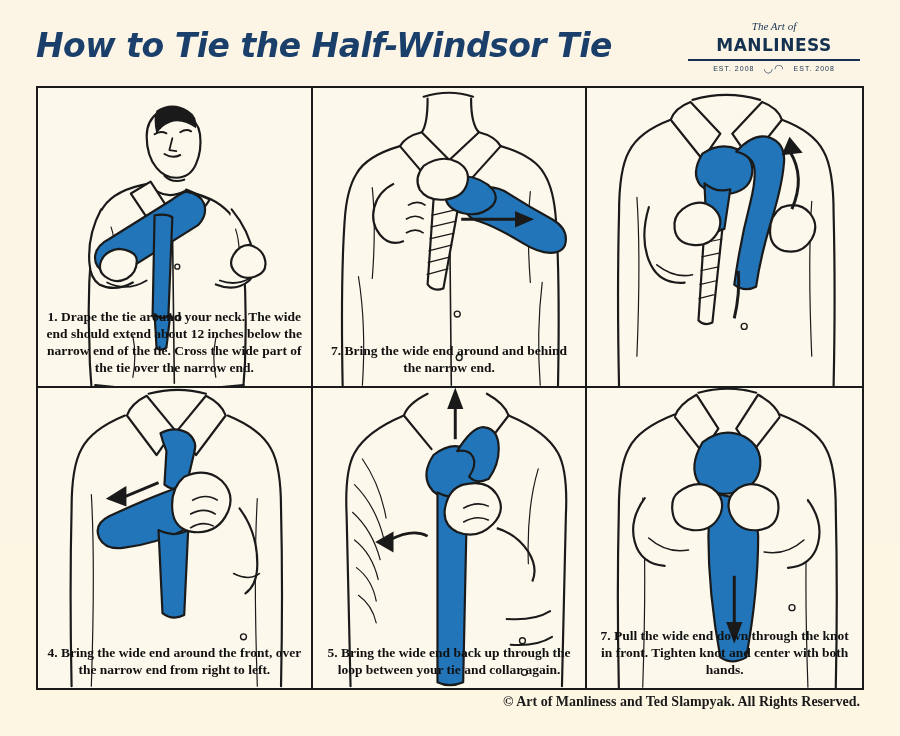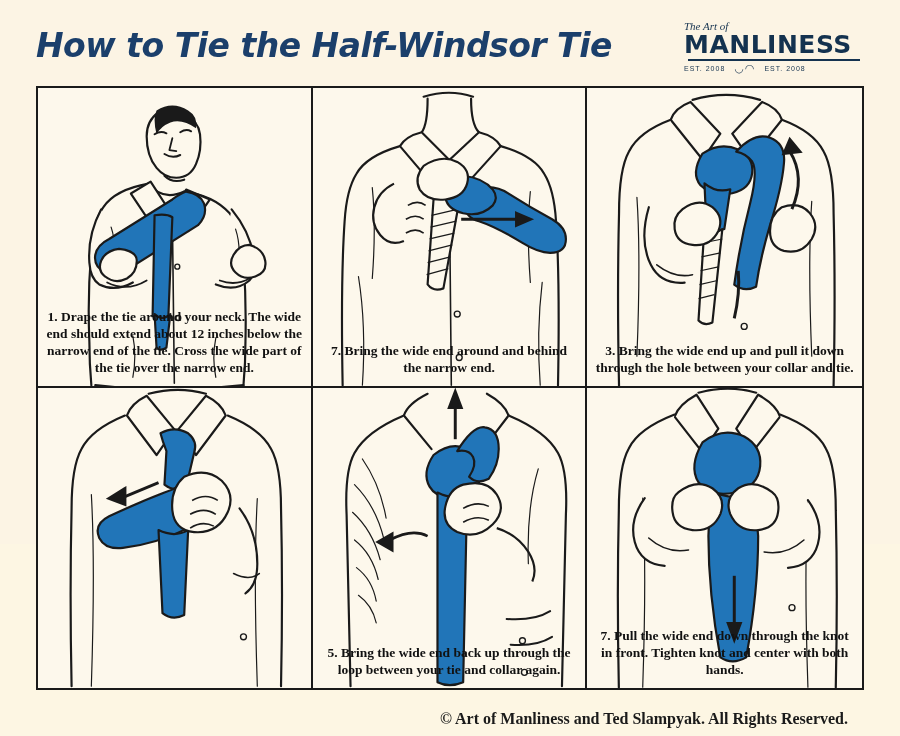--- a/index.html
+++ b/index.html
@@ -39,34 +39,34 @@
     letter-spacing: -0.5px;
     color: #1b3f6b;
     white-space: nowrap;
   }
   .logo {
     position: absolute;
     right: 36px;
     top: 0px;
     width: 180px;
     height: 62px;
-    text-align: left;
+    text-align: center;
     color: #14324f;
   }
   .logo-top {
     font-family: "Liberation Serif", serif;
     font-style: italic;
     font-size: 11px;
     line-height: 12px;
     margin-top: 2px;
   }
   .logo-main {
     font-family: "DejaVu Sans", sans-serif;
     font-weight: bold;
-    font-size: 25px;
+    font-size: 17px;
     letter-spacing: 0.5px;
     line-height: 26px;
   }
   .logo-rule {
     width: 172px;
     height: 2px;
     background: #14324f;
     margin: 1px auto 0 auto;
   }
   .logo-bottom {
@@ -124,27 +124,26 @@
     text-align: center;
     font-family: "Liberation Serif", serif;
     font-weight: bold;
     font-size: 13.5px;
     line-height: 17px;
     color: #111;
   }
 
   .credit {
     position: absolute;
-    right: 52px;
+    right: 40px;
     top: 694px;
     font-family: "Liberation Serif", serif;
     font-weight: bold;
-    font-size: 16px;
+    font-size: 14px;
     color: #1a1a1a;
-    margin-top: 16px;
   }
 </style>
 </head>
 <body>
 
 <div class="page">
 
   <div class="header">
     <div class="title">How to Tie the Half-Windsor Tie</div>
     <div class="logo">
@@ -307,21 +306,20 @@
           <path d="M96 122 q16 -12 30 -2 q12 10 6 24 q-8 16 -26 14 q-16 -2 -18 -16 q-2 -12 8 -20z"></path>
           <path d="M196 120 q18 -6 28 6 q10 12 2 26 q-10 16 -28 12 q-14 -4 -14 -20 q0 -16 12 -24z"></path>
         </g>
 
         <g stroke="#1a1a1a" stroke-width="3" fill="#1a1a1a">
           <path d="M206 122 q14 -32 -2 -58" fill="none"></path>
           <path d="M198 66 l6 -14 l10 12z"></path>
           <path d="M148 232 q6 -26 4 -48" fill="none"></path>
         </g>
       </svg>
-      <div class="caption">3. Bring the wide end up and pull it down through the hole between your collar and tie.</div>
     </div>
 
     <div class="cell c4">
       <svg class="art" viewBox="0 0 276 300" preserveAspectRatio="xMidYMid meet">
         <g fill="none" stroke="#1a1a1a" stroke-width="2.2" stroke-linecap="round" stroke-linejoin="round">
           <path d="M110 6 q-16 8 -20 20 l30 40 l18 -26z" fill="#fdf8ec"></path>
           <path d="M170 6 q16 8 20 20 l-30 40 l-18 -26z" fill="#fdf8ec"></path>
           <path d="M112 4 q30 -8 58 0"></path>
           <path d="M88 26 q-34 14 -44 34 q-10 18 -10 60 q-2 84 0 180" fill="#fdf8ec"></path>
           <path d="M192 26 q34 14 44 34 q10 18 10 60 q2 84 0 180" fill="#fdf8ec"></path>
@@ -345,20 +343,21 @@
           <path d="M156 112 q14 -8 26 0" fill="none" stroke-width="1.6"></path>
           <path d="M154 126 q14 -8 26 0" fill="none" stroke-width="1.6"></path>
           <path d="M154 140 q12 -8 24 -2" fill="none" stroke-width="1.6"></path>
         </g>
 
         <g stroke="#1a1a1a" stroke-width="3" fill="#1a1a1a">
           <path d="M122 94 l-34 14" fill="none"></path>
           <path d="M88 100 l-16 10 l16 6z"></path>
         </g>
       </svg>
+      <div class="caption">4. Bring the wide end around the front, over the narrow end from right to left.</div>
     </div>
 
     <div class="cell c5">
       <svg class="art" viewBox="0 0 276 300" preserveAspectRatio="xMidYMid meet">
         <g fill="none" stroke="#1a1a1a" stroke-width="2.2" stroke-linecap="round" stroke-linejoin="round">
           <path d="M116 4 q-20 10 -24 22 l28 34" fill="#fdf8ec"></path>
           <path d="M176 4 q18 10 22 22 l-26 34" fill="#fdf8ec"></path>
           <path d="M92 26 q-38 16 -50 38 q-10 18 -8 62 q2 82 4 174" fill="#fdf8ec"></path>
           <path d="M198 26 q38 16 50 38 q10 18 8 62 q-2 82 -4 174" fill="#fdf8ec"></path>
 

